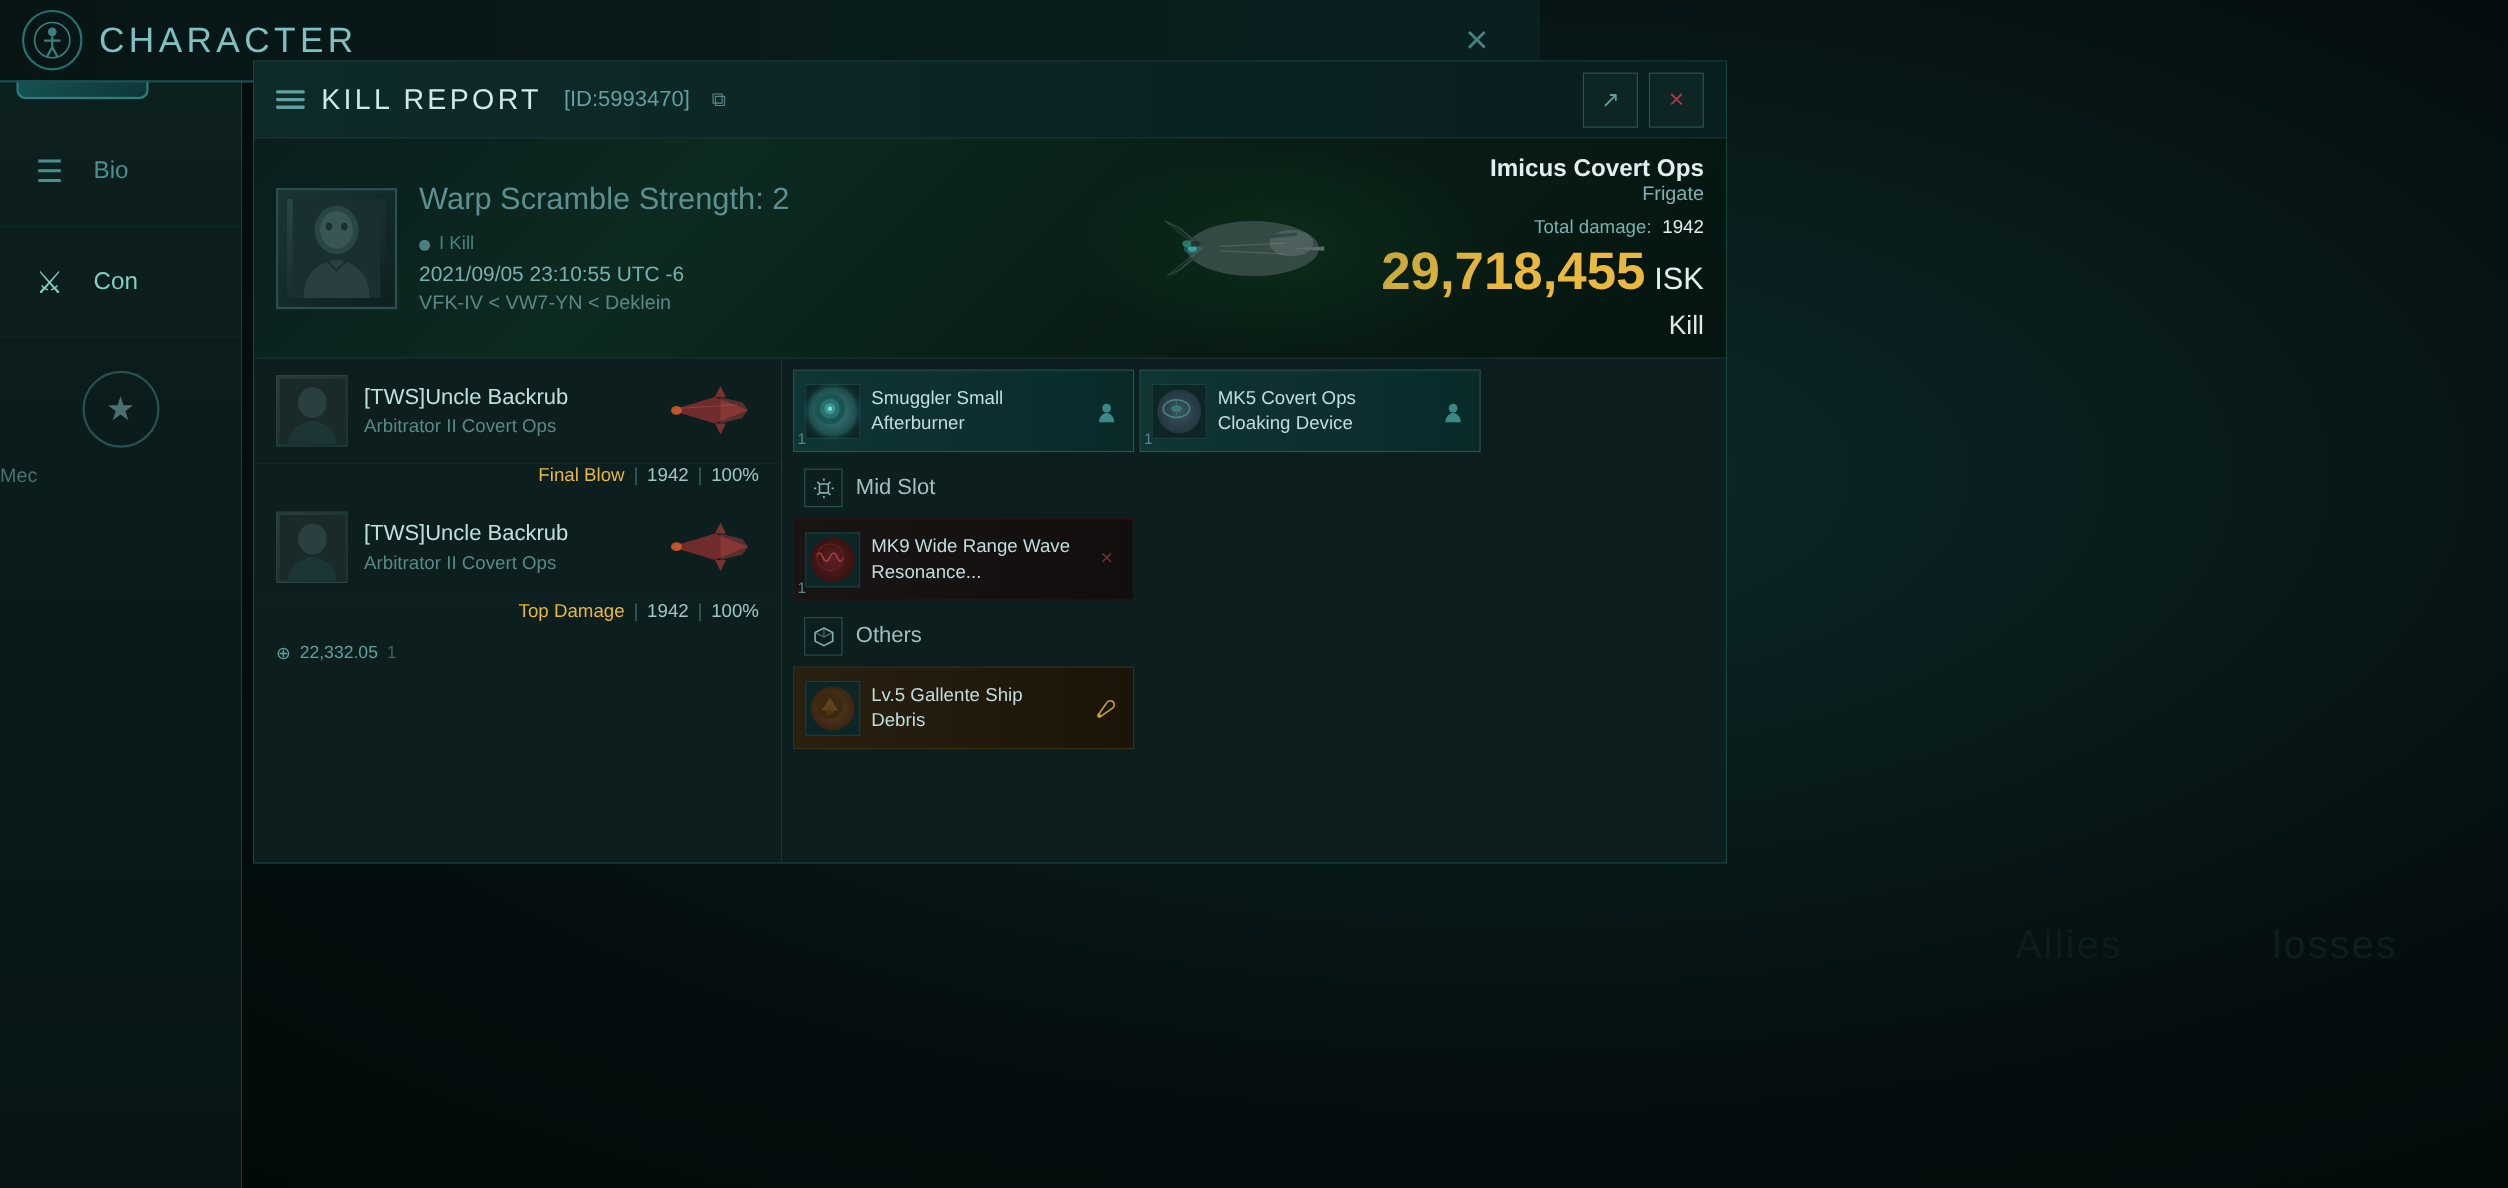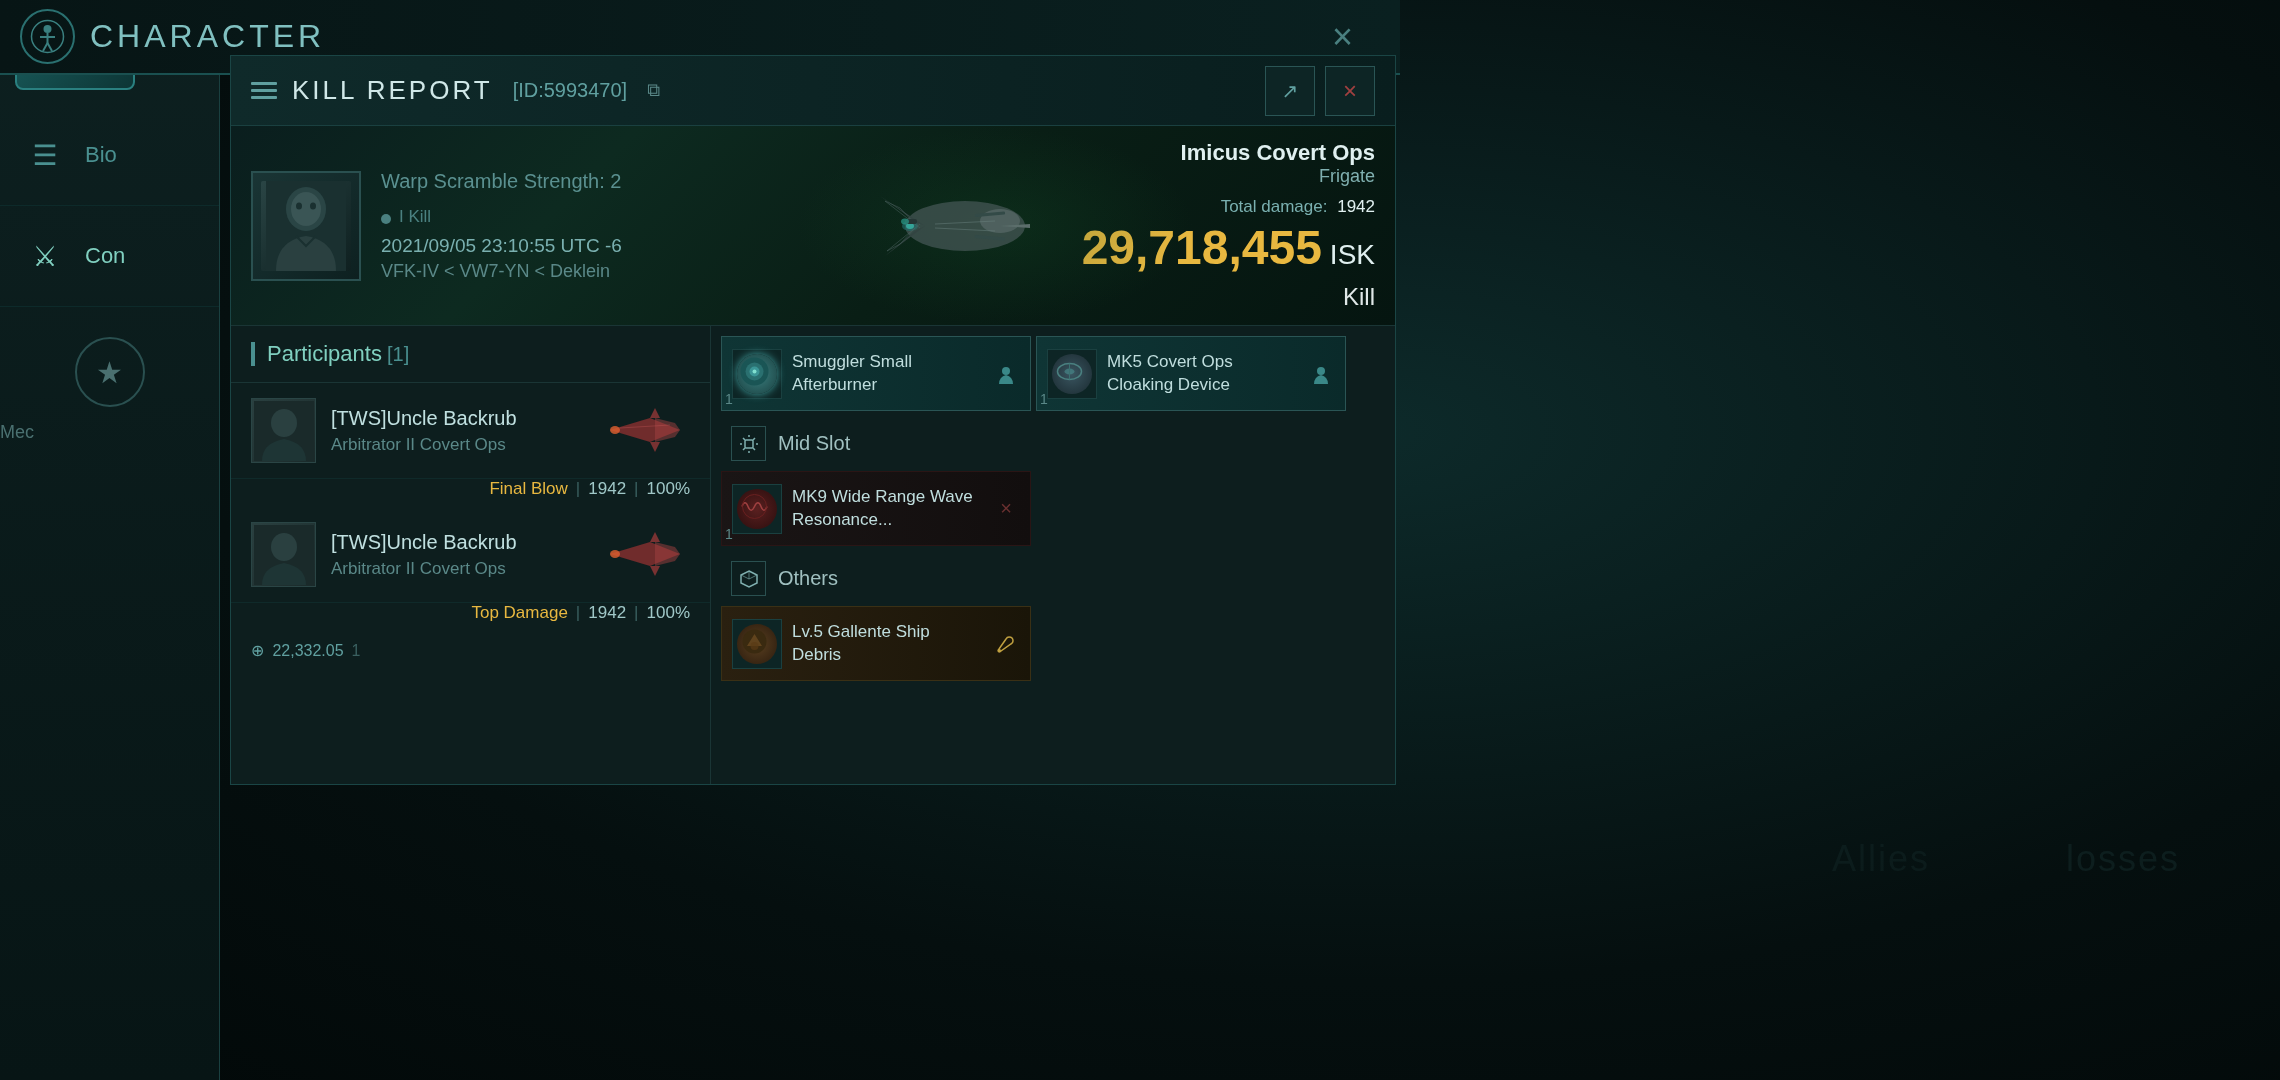--- a/index.html
+++ b/index.html
@@ -124,21 +124,21 @@
       color: #4a8080;
       font-size: 36px;
       cursor: pointer;
     }
 
     
     .kill-report-modal {
       position: absolute;
       left: 230px;
       top: 55px;
-      width: 1166px;
+      width: 1340px;
       height: 730px;
       background: #0d1e1e;
       border: 1px solid #1a4545;
       display: flex;
       flex-direction: column;
       z-index: 10;
     }
 
     .modal-header {
       height: 70px;
@@ -247,21 +247,21 @@
 
     .victim-name {
       color: #e0f0f0;
       font-size: 32px;
       font-weight: 600;
       margin-bottom: 8px;
     }
 
     .victim-stat {
       color: #5a9090;
-      font-size: 20px;
+      font-size: 28px;
       margin-bottom: 14px;
     }
 
     .kill-badge {
       color: #4a8080;
       font-size: 17px;
       margin-bottom: 4px;
     }
 
     .kill-time {
@@ -729,25 +729,20 @@
         <span class="isk-value">29,718,455</span>
         <span class="isk-label">ISK</span>
       </div>
       <div class="kill-type">Kill</div>
     </div>
   </div>
 
   <div class="kill-content">
 
     <div class="participants-panel">
-      <div class="participants-header">
-        <div class="participants-bar"></div>
-        <span class="participants-title">Participants</span>
-        <span class="participant-count">[1]</span>
-      </div>
 
       <div>
         <div class="participant-item">
           <div class="participant-avatar">
             <svg width="60" height="60" viewBox="0 0 60 60" fill="none">
               <rect width="60" height="60" fill="#1a2a2a"></rect>
               <ellipse cx="30" cy="22" rx="13" ry="14" fill="#2a4040"></ellipse>
               <path d="M8 60 Q8 42 30 38 Q52 42 52 60Z" fill="#1e3535"></path>
             </svg>
           </div>

